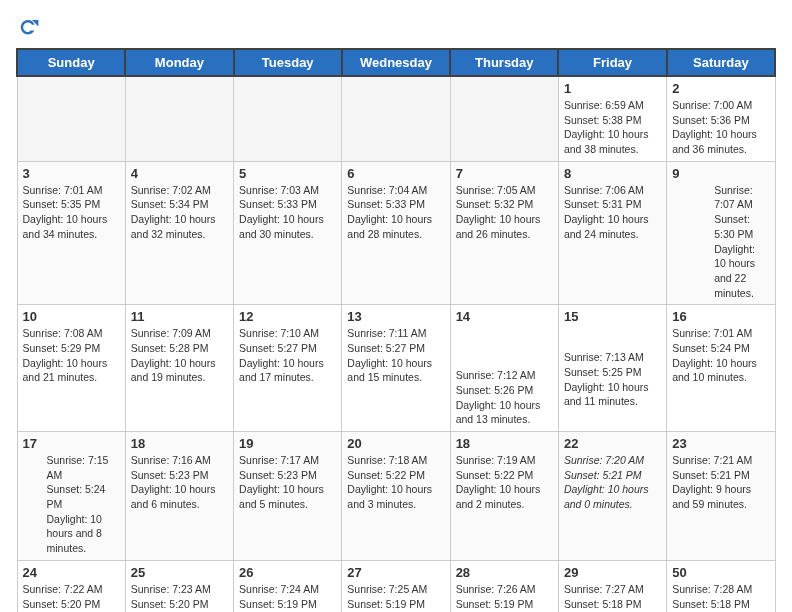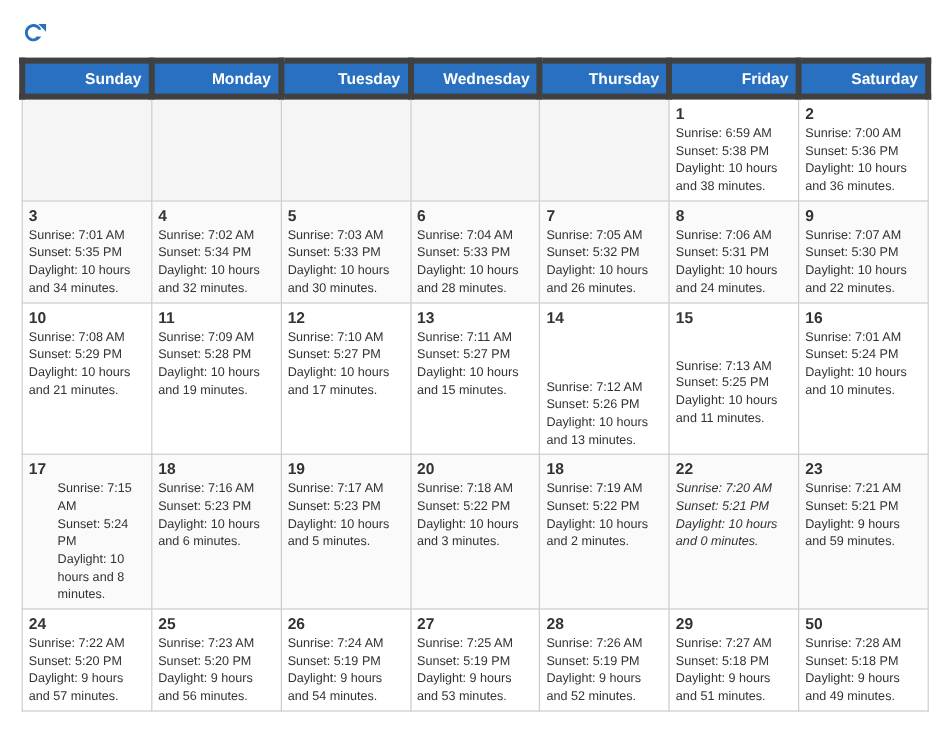--- a/index.html
+++ b/index.html
@@ -48,24 +48,24 @@
       color: #555;
     }
     table {
       width: 100%;
       border-collapse: collapse;
       table-layout: fixed;
     }
     th {
       background-color: #2970c0;
       color: #fff;
-      text-align: right;
+      text-align: center;
       padding: 5px 6px;
       font-size: 13px;
-      border: 5px solid #404040;
+      border: 2px solid #404040;
     }
     td {
       border: 1px solid #ccc;
       vertical-align: top;
       padding: 4px 5px;
       font-size: 10.5px;
       color: #333;
       height: 80px;
       background: #fff;
     }
@@ -169,21 +169,21 @@
 Daylight: 10 hours and 26 minutes.</div>
         </td>
         <td>
           <span class="day-number">8</span>
           <div class="day-info" style="white-space: pre-line;">Sunrise: 7:06 AM
 Sunset: 5:31 PM
 Daylight: 10 hours and 24 minutes.</div>
         </td>
         <td>
           <span class="day-number">9</span>
-          <div class="day-info" style="white-space: pre-line;">Sunrise: 7:07 AM
+          <div class="day-info" style="white-space: pre-line; margin-left: 42px;">Sunrise: 7:07 AM
 Sunset: 5:30 PM
 Daylight: 10 hours and 22 minutes.</div>
         </td>
       </tr>
       <tr>
         <td>
           <span class="day-number">10</span>
           <div class="day-info" style="white-space: pre-line;">Sunrise: 7:08 AM
 Sunset: 5:29 PM
 Daylight: 10 hours and 21 minutes.</div>

